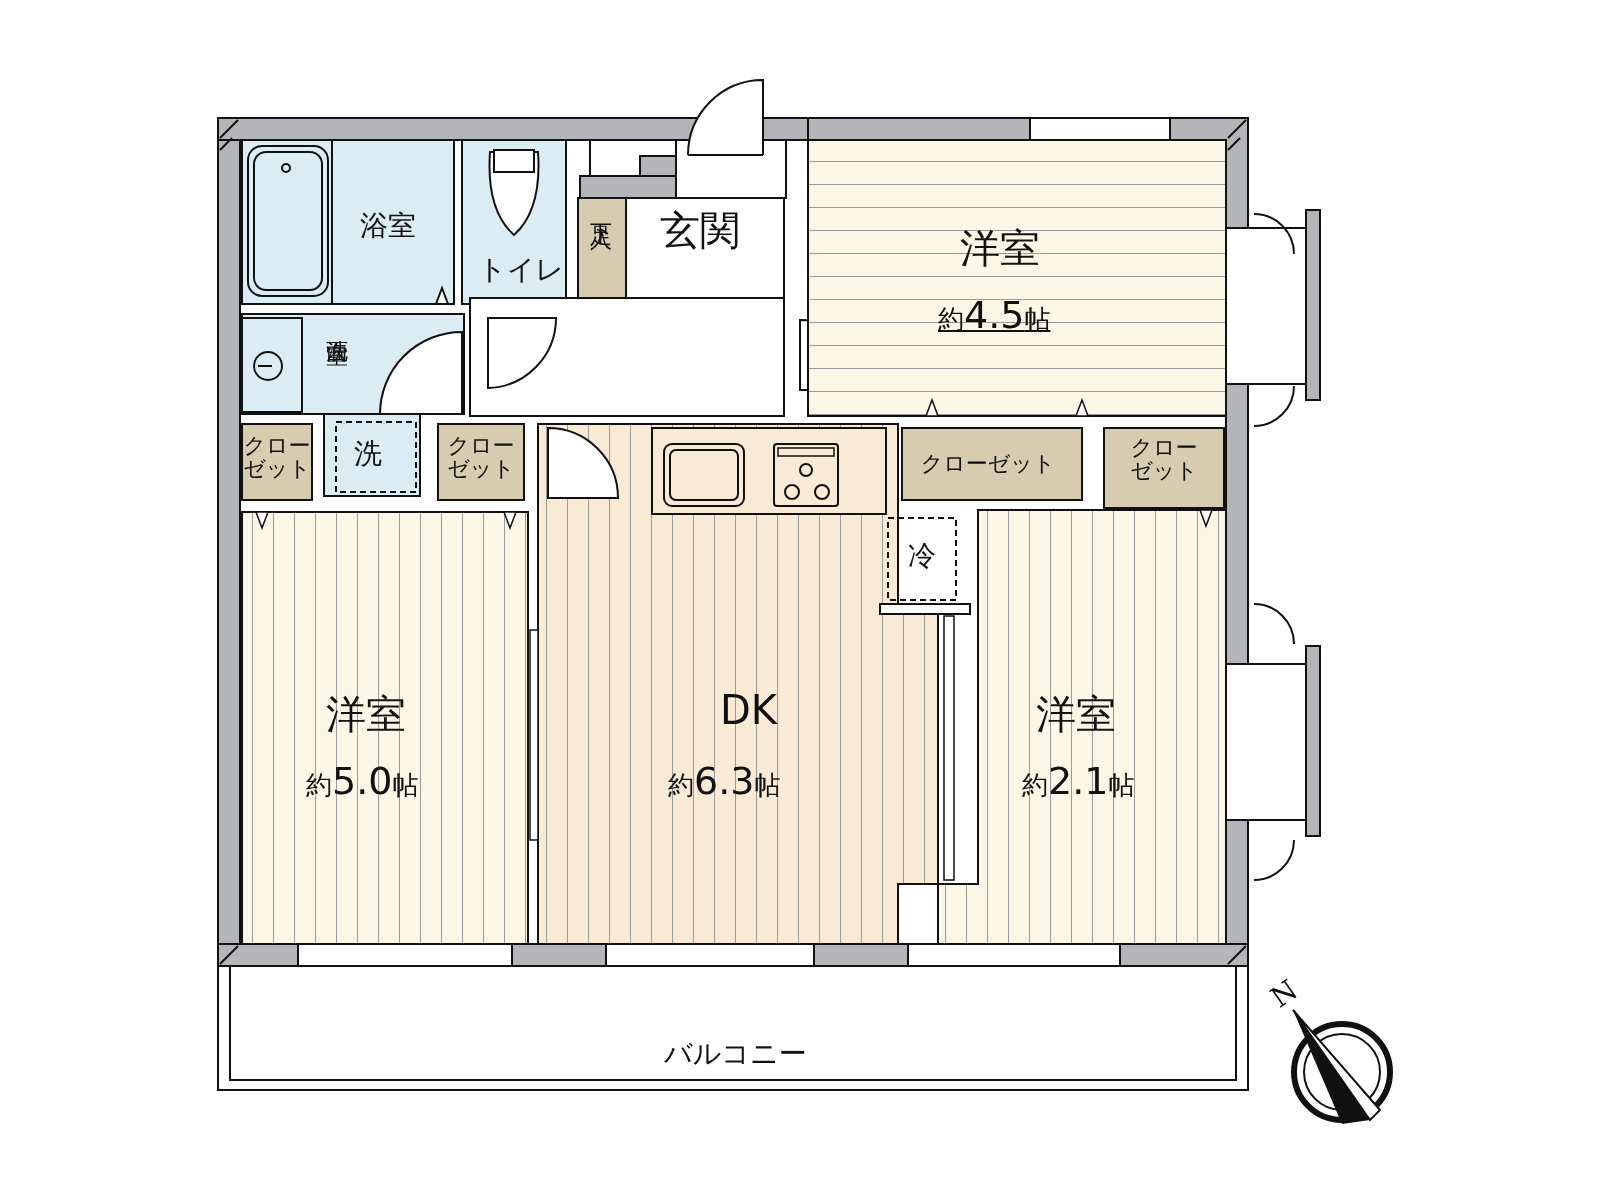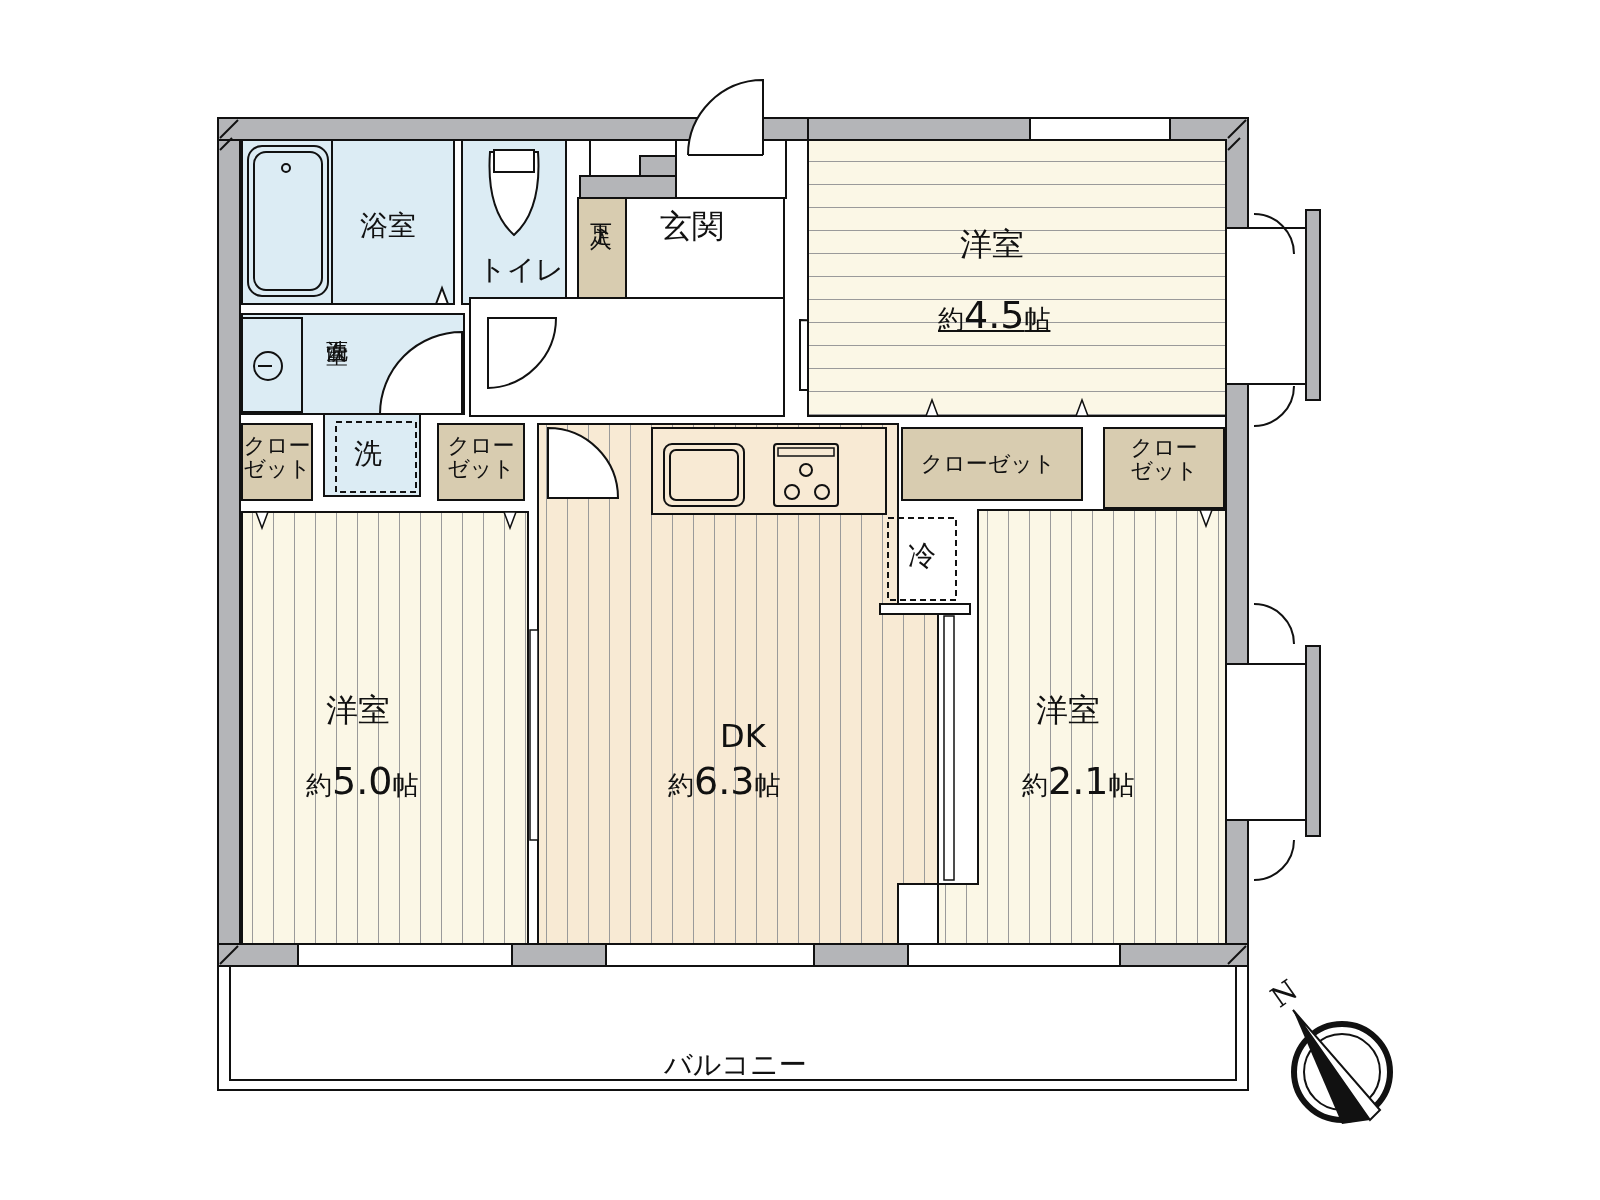--- a/index.html
+++ b/index.html
@@ -1,20 +1,20 @@
 <!DOCTYPE html>
 <html><head>
 <meta charset="utf-8">
 <style>
   html, body { margin:0; padding:0; background:#ffffff; }
   body { width:1600px; height:1200px; position:relative; overflow:hidden;
          font-family: "DejaVu Sans", "Liberation Sans", sans-serif; }
   svg { position:absolute; left:0; top:0; }
   .lbl { position:absolute; color:#111; text-align:center; white-space:nowrap; line-height:1; }
-  .big { font-size:32px; }
+  .big { font-size:40px; }
   .mid { font-size:28px; }
   .sm  { font-size:22px; line-height:1.05; }
   .area { font-size:26px; }
   .area b { font-size:38px; font-weight:normal; }
   .vert { writing-mode: vertical-rl; letter-spacing:2px; }
 </style>
 </head>
 <body>
 
 <svg width="1600" height="1200" viewBox="0 0 1600 1200">
@@ -162,20 +162,20 @@
 <div class="lbl sm" style="left:438px;top:434px;width:86px;white-space:pre;">クロー
 ゼット</div>
 <div class="lbl sm" style="left:902px;top:452px;width:172px;">クローゼット</div>
 <div class="lbl sm" style="left:1104px;top:436px;width:120px;white-space:pre;">クロー
 ゼット</div>
 <div class="lbl mid" style="left:908px;top:542px;">冷</div>
 
 <div class="lbl big" style="left:326px;top:694px;">洋室</div>
 <div class="lbl area" style="left:306px;top:762px;"><span>約</span><b>5.0</b><span>帖</span></div>
 
-<div class="lbl big" style="left:720px;top:720px;">DK</div>
+<div class="lbl big" style="left:720px;top:690px;">DK</div>
 <div class="lbl area" style="left:668px;top:762px;"><span>約</span><b>6.3</b><span>帖</span></div>
 
 <div class="lbl big" style="left:1036px;top:694px;">洋室</div>
 <div class="lbl area" style="left:1022px;top:762px;"><span>約</span><b>2.1</b><span>帖</span></div>
 
-<div class="lbl mid" style="left:664px;top:1040px;margin-top:11px;">バルコニー</div>
+<div class="lbl mid" style="left:664px;top:1040px;">バルコニー</div>
 <div class="lbl mid" style="left:1272px;top:980px;transform:rotate(-35deg);font-family:'DejaVu Serif',serif;">N</div>
 
 </body></html>

